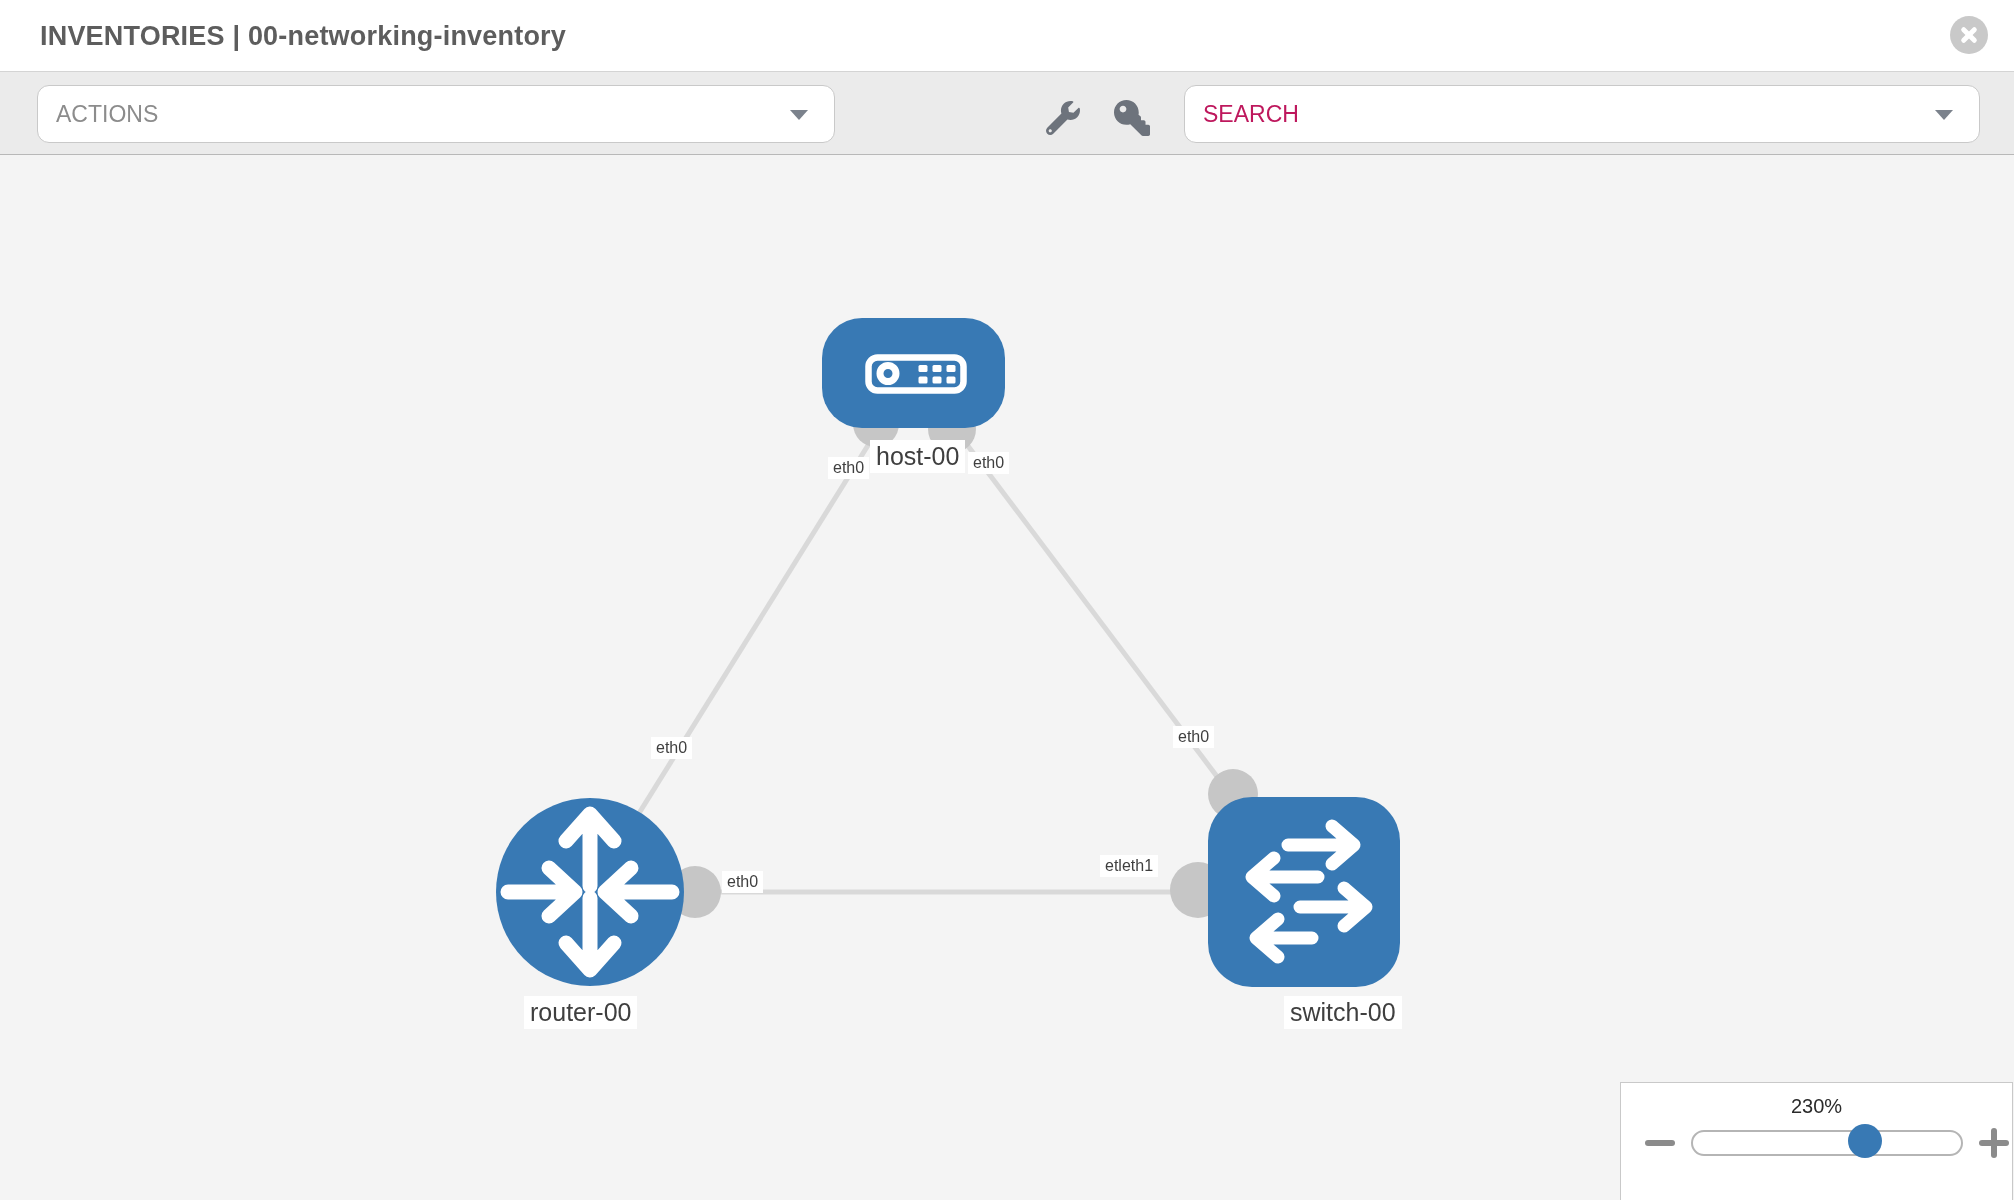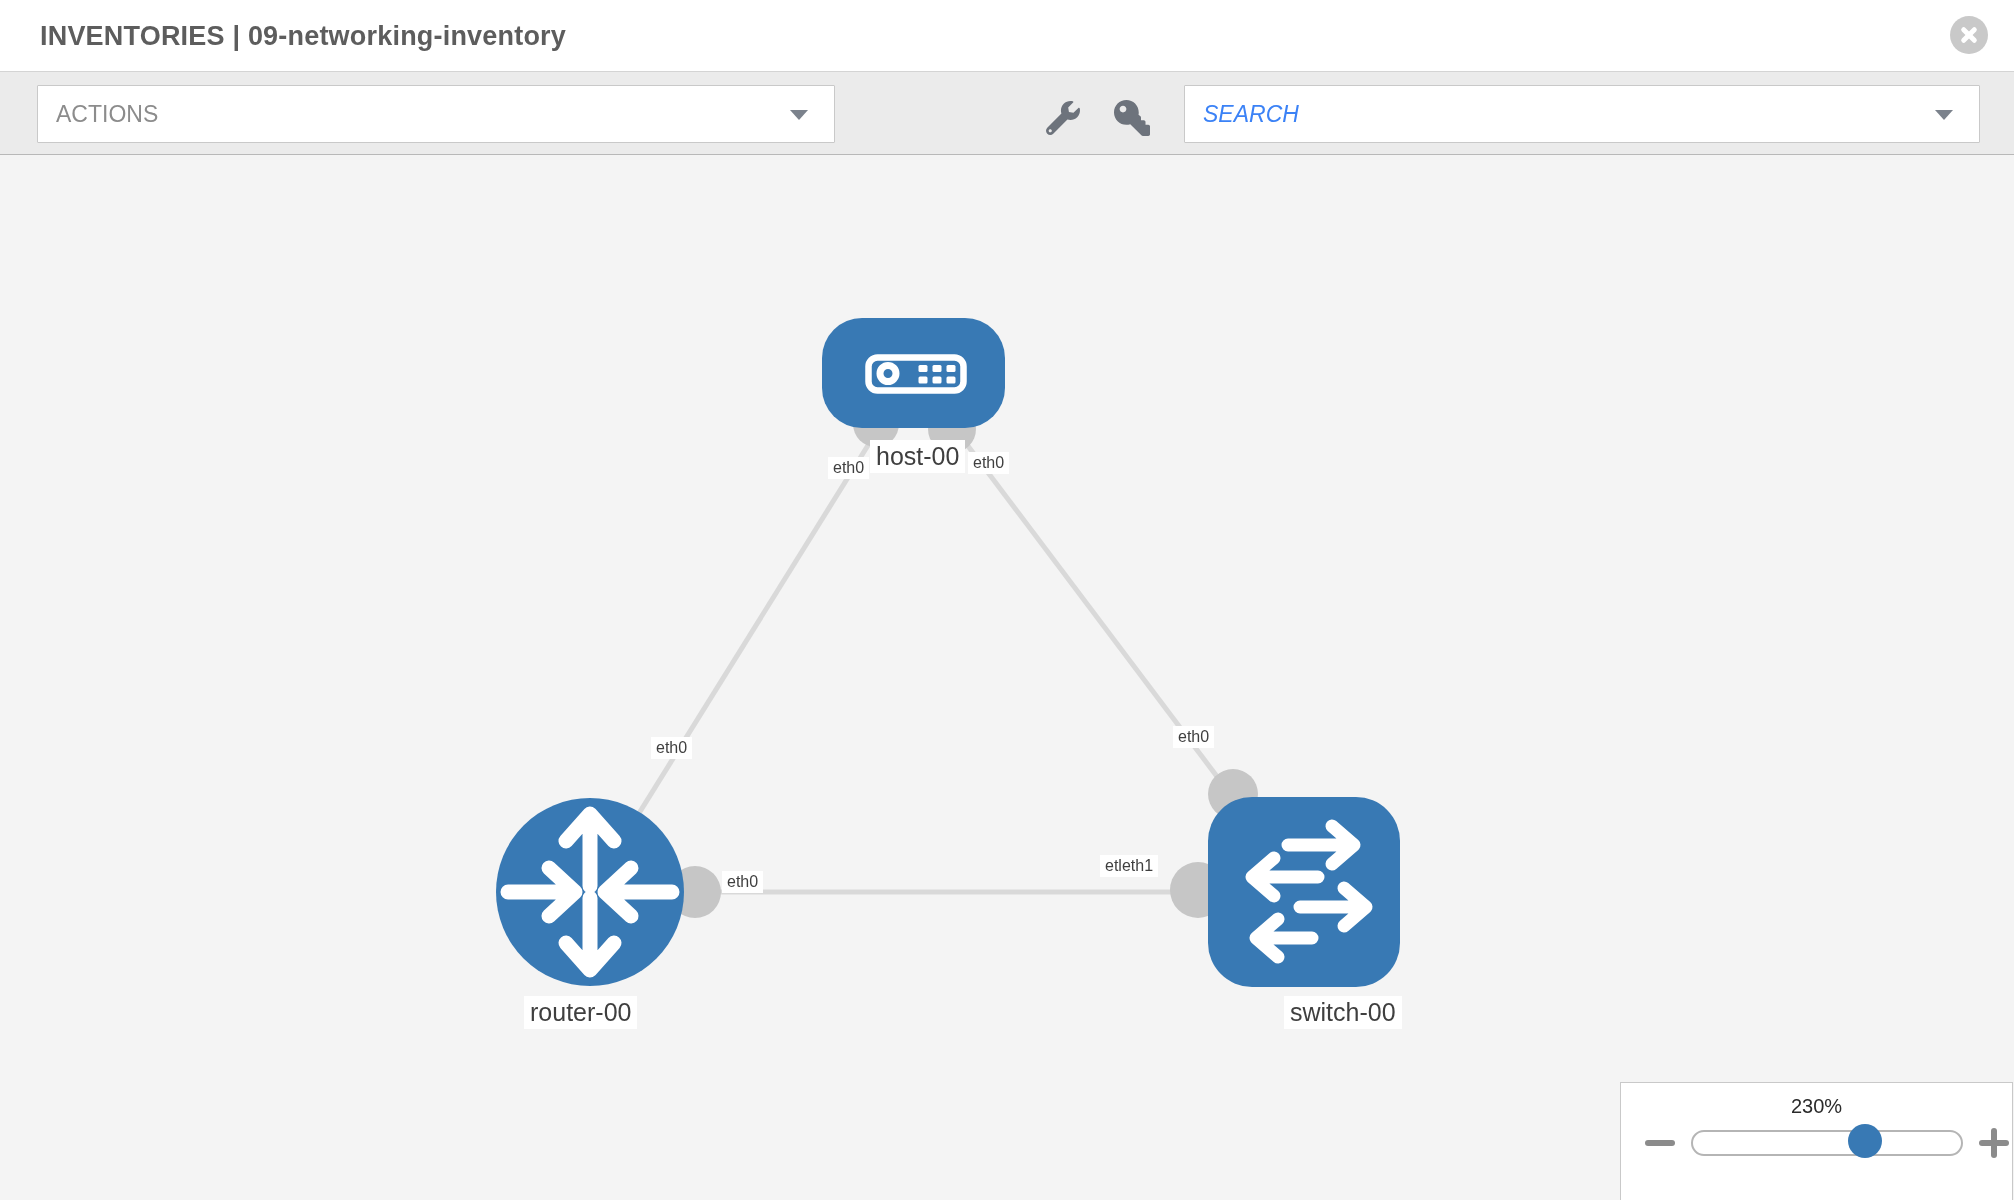--- a/index.html
+++ b/index.html
@@ -12,27 +12,27 @@
   .header{position:absolute;left:0;top:0;width:2014px;height:71px;background:#ffffff;border-bottom:1px solid #d4d4d4;}
   .header-title{position:absolute;left:40px;top:50%;transform:translateY(-50%);font-size:27px;font-weight:700;color:#5d5d5d;letter-spacing:.2px;}
   .close-btn{position:absolute;right:26px;top:16px;width:38px;height:38px;border-radius:50%;background:#c9c9c9;cursor:pointer;}
   .close-btn::before,.close-btn::after{
     content:"";position:absolute;left:50%;top:50%;width:20px;height:5px;border-radius:2.5px;background:#ffffff;
   }
   .close-btn::before{transform:translate(-50%,-50%) rotate(45deg);}
   .close-btn::after{transform:translate(-50%,-50%) rotate(-45deg);}
   
   .toolbar{position:absolute;left:0;top:72px;width:2014px;height:82px;background:#ebebeb;border-bottom:1px solid #b8b8b8;}
-  .select-box{position:absolute;top:13px;height:58px;background:#ffffff;border:1px solid #c9c9c9;border-radius:1px;box-sizing:border-box;cursor:pointer;}
+  .select-box{position:absolute;top:13px;height:58px;background:#ffffff;border:1px solid #c9c9c9;border-radius:12px;box-sizing:border-box;cursor:pointer;}
   .select-box .sel-label{position:absolute;left:18px;top:0;line-height:56px;font-size:23px;}
   .caret{position:absolute;right:26px;top:24px;width:0;height:0;border-left:9px solid transparent;border-right:9px solid transparent;border-top:10px solid #7b828c;}
   .actions-box{left:37px;width:798px;}
   .actions-box .sel-label{color:#8c8c8c;}
   .search-box{left:1184px;width:796px;}
-  .search-box .sel-label{color:#3b82f6;font-style:italic;}
+  .search-box .sel-label{color:#be185d;}
   .tool-icon{position:absolute;cursor:pointer;}
   
   .canvas{position:absolute;left:0;top:155px;width:2014px;height:1045px;background:#f4f4f4;overflow:hidden;}
   .canvas svg.graph{position:absolute;left:0;top:0;}
   .chip{position:absolute;background:#ffffff;color:#3f3f3f;white-space:nowrap;}
   .node-chip{font-size:25px;padding:2px 6px;}
   .eth-chip{font-size:16px;padding:2px 5px;}
   
   .zoom-panel{position:absolute;left:1620px;top:927px;width:393px;height:120px;background:#ffffff;border:1px solid #c9c9c9;box-sizing:border-box;}
   .zoom-level{margin-top:12px;text-align:center;font-size:20px;color:#2b2b2b;}
@@ -44,21 +44,21 @@
   .zoom-plus::before,.zoom-plus::after{content:"";position:absolute;background:#8b8b8b;border-radius:3px;}
   .zoom-plus::before{left:0;top:12px;width:30px;height:6px;}
   .zoom-plus::after{left:12px;top:0;width:6px;height:30px;}
 </style>
 </head>
 <body>
 
 <div id="app">
 
   <div class="header">
-    <div class="header-title">INVENTORIES | 09-networking-inventory</div>
+    <div class="header-title">INVENTORIES | 00-networking-inventory</div>
     <div class="close-btn"></div>
   </div>
 
   <div class="toolbar">
     <div class="select-box actions-box">
       <span class="sel-label">ACTIONS</span>
       <span class="caret"></span>
     </div>
 
     <svg class="tool-icon" style="left:1046px;top:29px;" width="34" height="34" viewBox="0 0 512 512">

